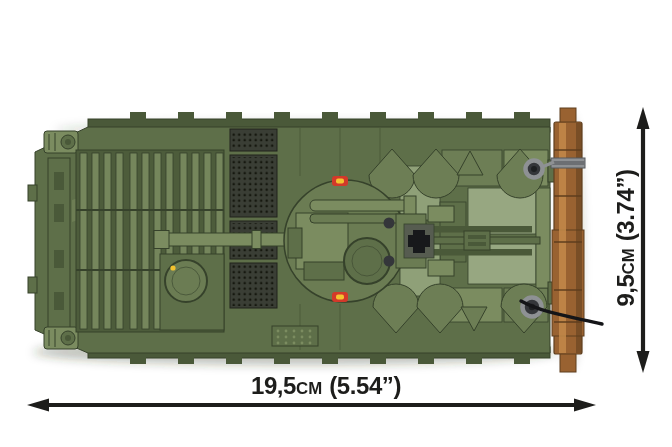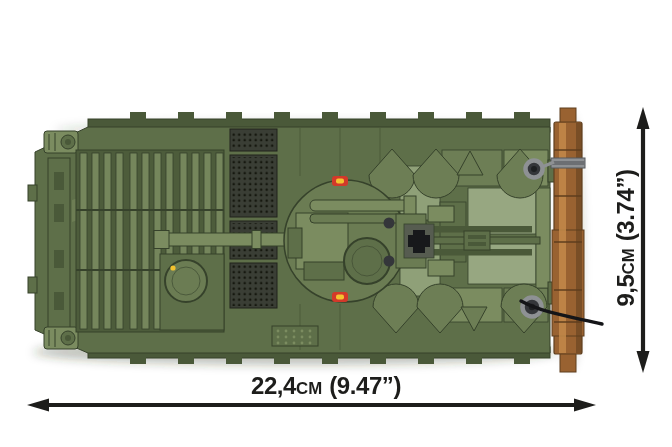--- a/index.html
+++ b/index.html
@@ -283,19 +283,19 @@
     <polygon points="596,405 574,398.5 574,411.5" class="arrowhead"></polygon>
   </g>
   <g>
     <line x1="643" y1="125" x2="643" y2="355" class="arrow"></line>
     <polygon points="643,107 636.5,129 649.5,129" class="arrowhead"></polygon>
     <polygon points="643,373 636.5,351 649.5,351" class="arrowhead"></polygon>
   </g>
 </svg>
 
 <div class="dim-label dim-width">
-  <span>22,4</span><span class="unit">cm</span><span class="imp">(9.47”)</span>
+  <span>19,5</span><span class="unit">cm</span><span class="imp">(5.54”)</span>
 </div>
 <div class="dim-label dim-height">
   <span>9,5</span><span class="unit">cm</span><span class="imp">(3.74”)</span>
 </div>
 
 </div>
 
 </body></html>

